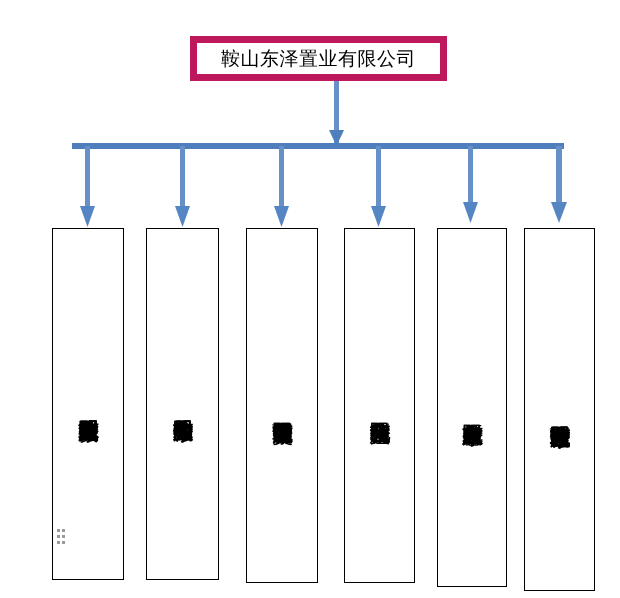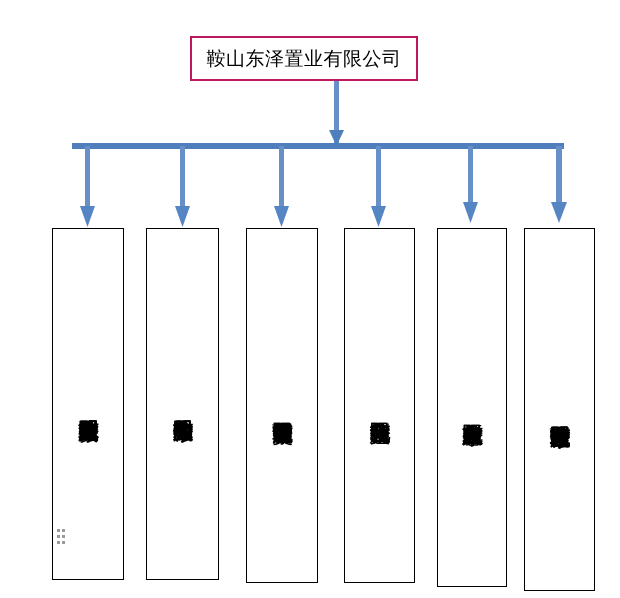--- a/index.html
+++ b/index.html
@@ -17,23 +17,23 @@
     position: relative;
     width: 620px;
     height: 598px;
   }
 
   
   .root-node {
     position: absolute;
     left: 190px;
     top: 36px;
-    width: 228px;
+    width: 257px;
     height: 45px;
-    border: 2px solid #be185d;
+    border: 7px solid #be185d;
     background: #ffffff;
     box-sizing: border-box;
     display: flex;
     align-items: center;
     justify-content: center;
   }
   .root-label {
     font-size: 19px;
     line-height: 1;
     color: #000000;

